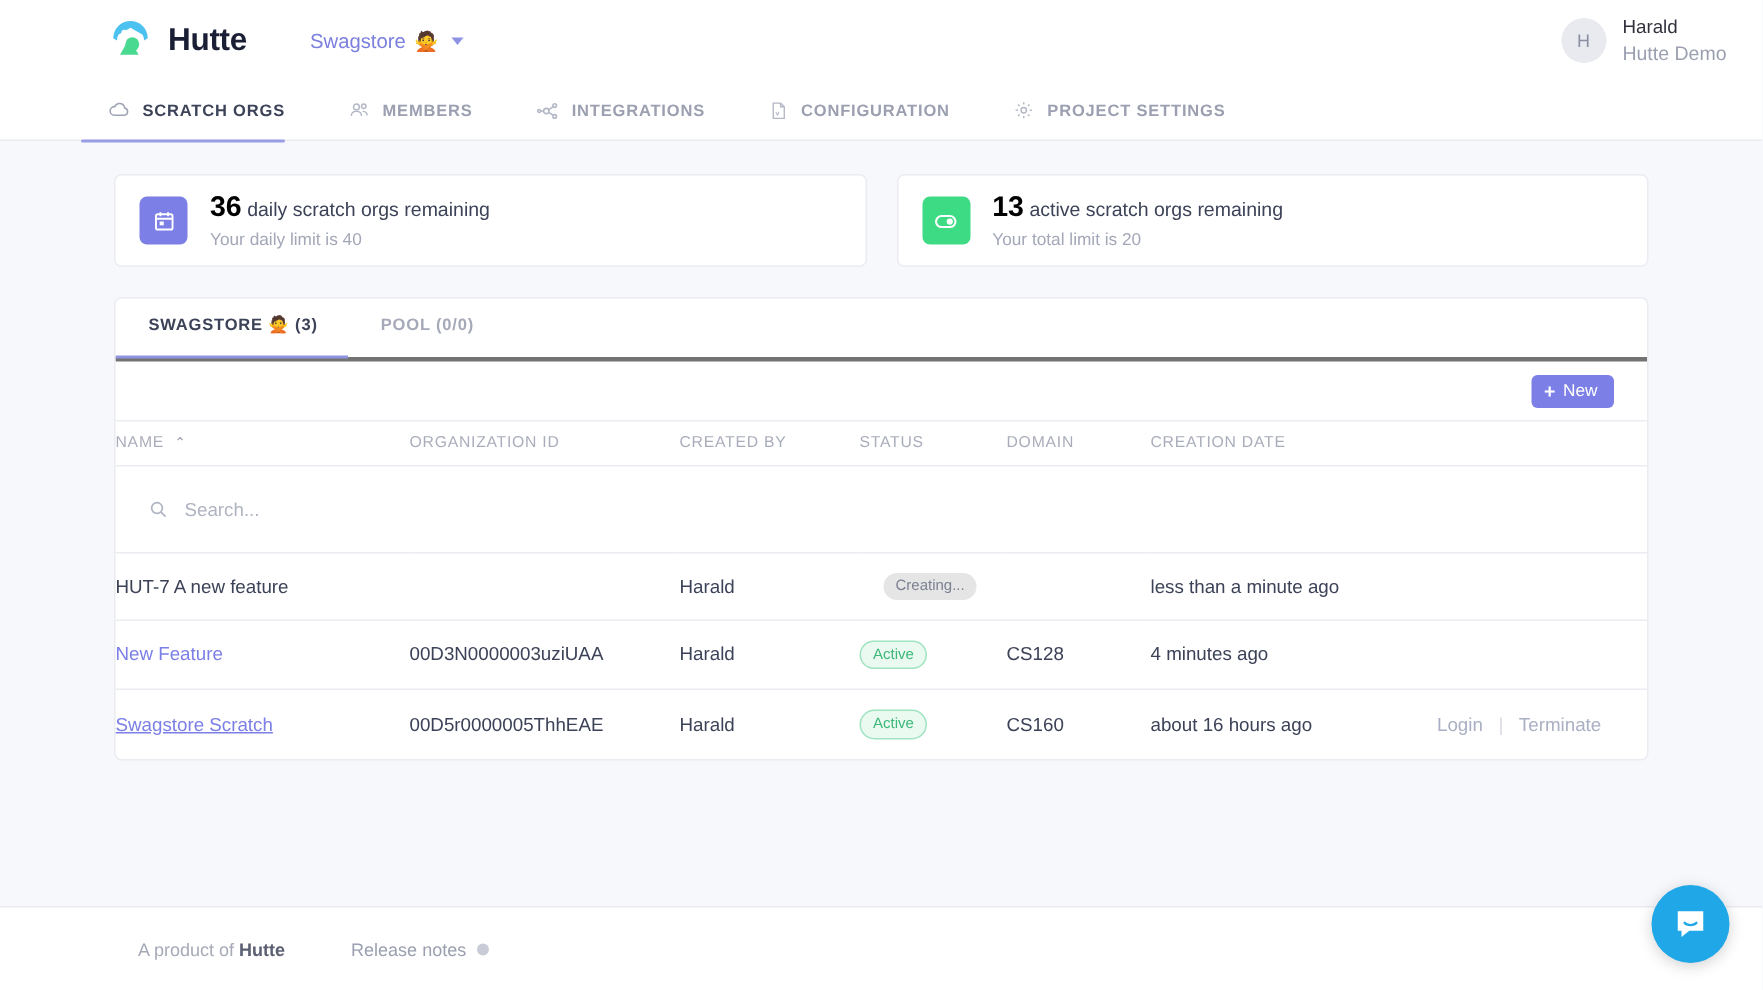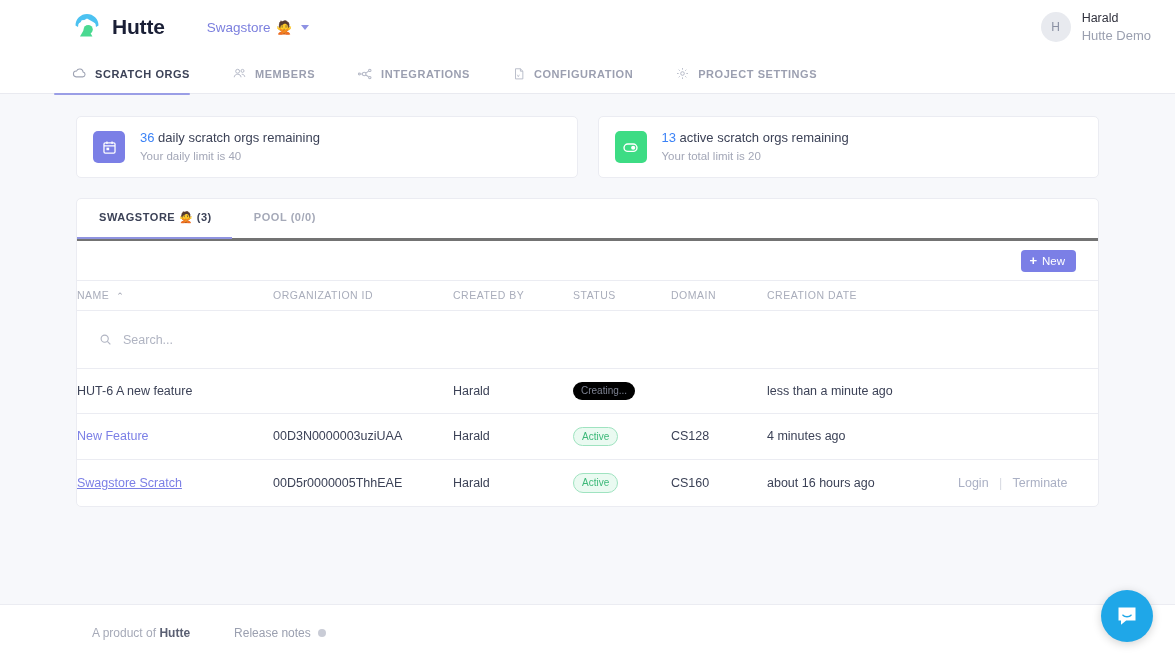--- a/index.html
+++ b/index.html
@@ -139,21 +139,21 @@
     gap: 15px;
   }
   .stat-icon {
     width: 32px; height: 32px;
     border-radius: 5px;
     display: flex; align-items: center; justify-content: center;
     flex: none;
   }
   .stat-lines { line-height: 1.45; }
   .stat-head { font-size: 13px; color: #3c4257; }
-  .stat-head b { font-weight: normal; font-size: 13px; color: #3b82f6; }
+  .stat-head b { font-weight: bold; font-size: 19px; color: #000000; }
   .stat-sub { font-size: 11.5px; color: #a3a7b7; }
 
   
   .panel {
     margin-top: 20px;
     background: #ffffff;
     border: 1px solid #ebecf2;
     border-radius: 5px;
     overflow: hidden;
   }
@@ -266,21 +266,21 @@
   .row-link.underlined { text-decoration: underline; }
   .plain-name { color: #3c4257; }
 
   .badge {
     display: inline-block;
     font-size: 10px;
     padding: 3px 8px 2.5px;
     border-radius: 10px;
     line-height: 1.2;
   }
-  .badge-creating { background: #000000; color: #7d8292; }
+  .badge-creating { background: #e5e5e5; color: #7d8292; margin-left: 16px; }
   .badge-active {
     background: #eafaf1;
     color: #3cb878;
     border: 1px solid #9fe3c0;
   }
   .actions-cell { text-align: left; padding-right: 22px !important; white-space: nowrap; }
   .action-link { color: #aab0c4; font-size: 12.5px; cursor: pointer; text-decoration: none; }
   .action-sep { color: #d7dae2; margin: 0 7px; }
 
   
@@ -482,21 +482,21 @@
                     <path d="M10.3 10.3L14 14"></path>
                 </svg>
               </span>
               <input class="search-input" type="text" placeholder="Search..." style="">
             </div>
           </td>
         </tr>
 
         <tr class="data-row">
           <td class="c-name">
-            <span class="plain-name">HUT-6 A new feature</span>
+            <span class="plain-name">HUT-7 A new feature</span>
           </td>
           <td></td>
           <td>Harald</td>
           <td>
             <span class="badge badge-creating">Creating...</span>
           </td>
           <td></td>
           <td>less than a minute ago</td>
           <td class="actions-cell"></td>
         </tr>

